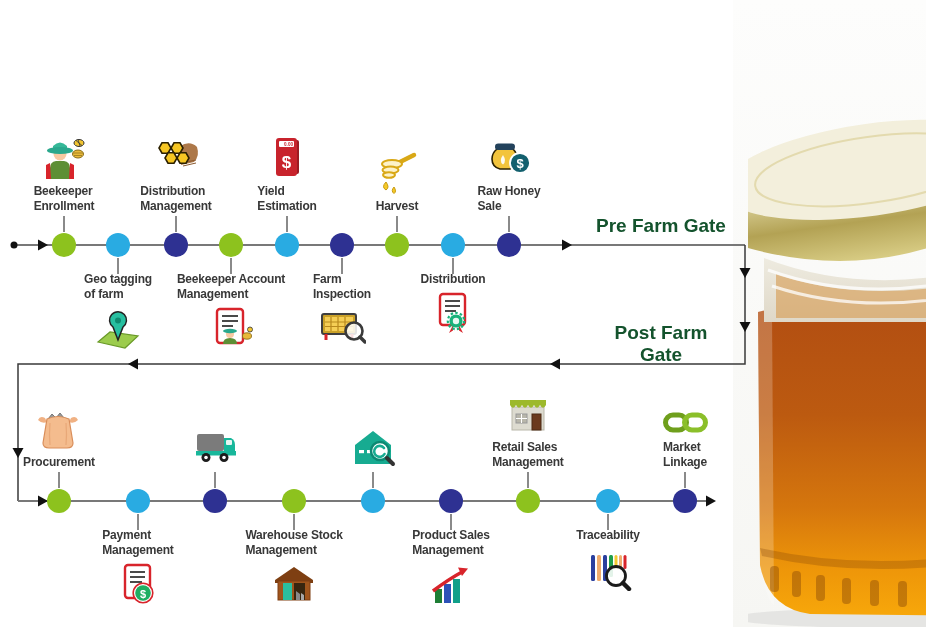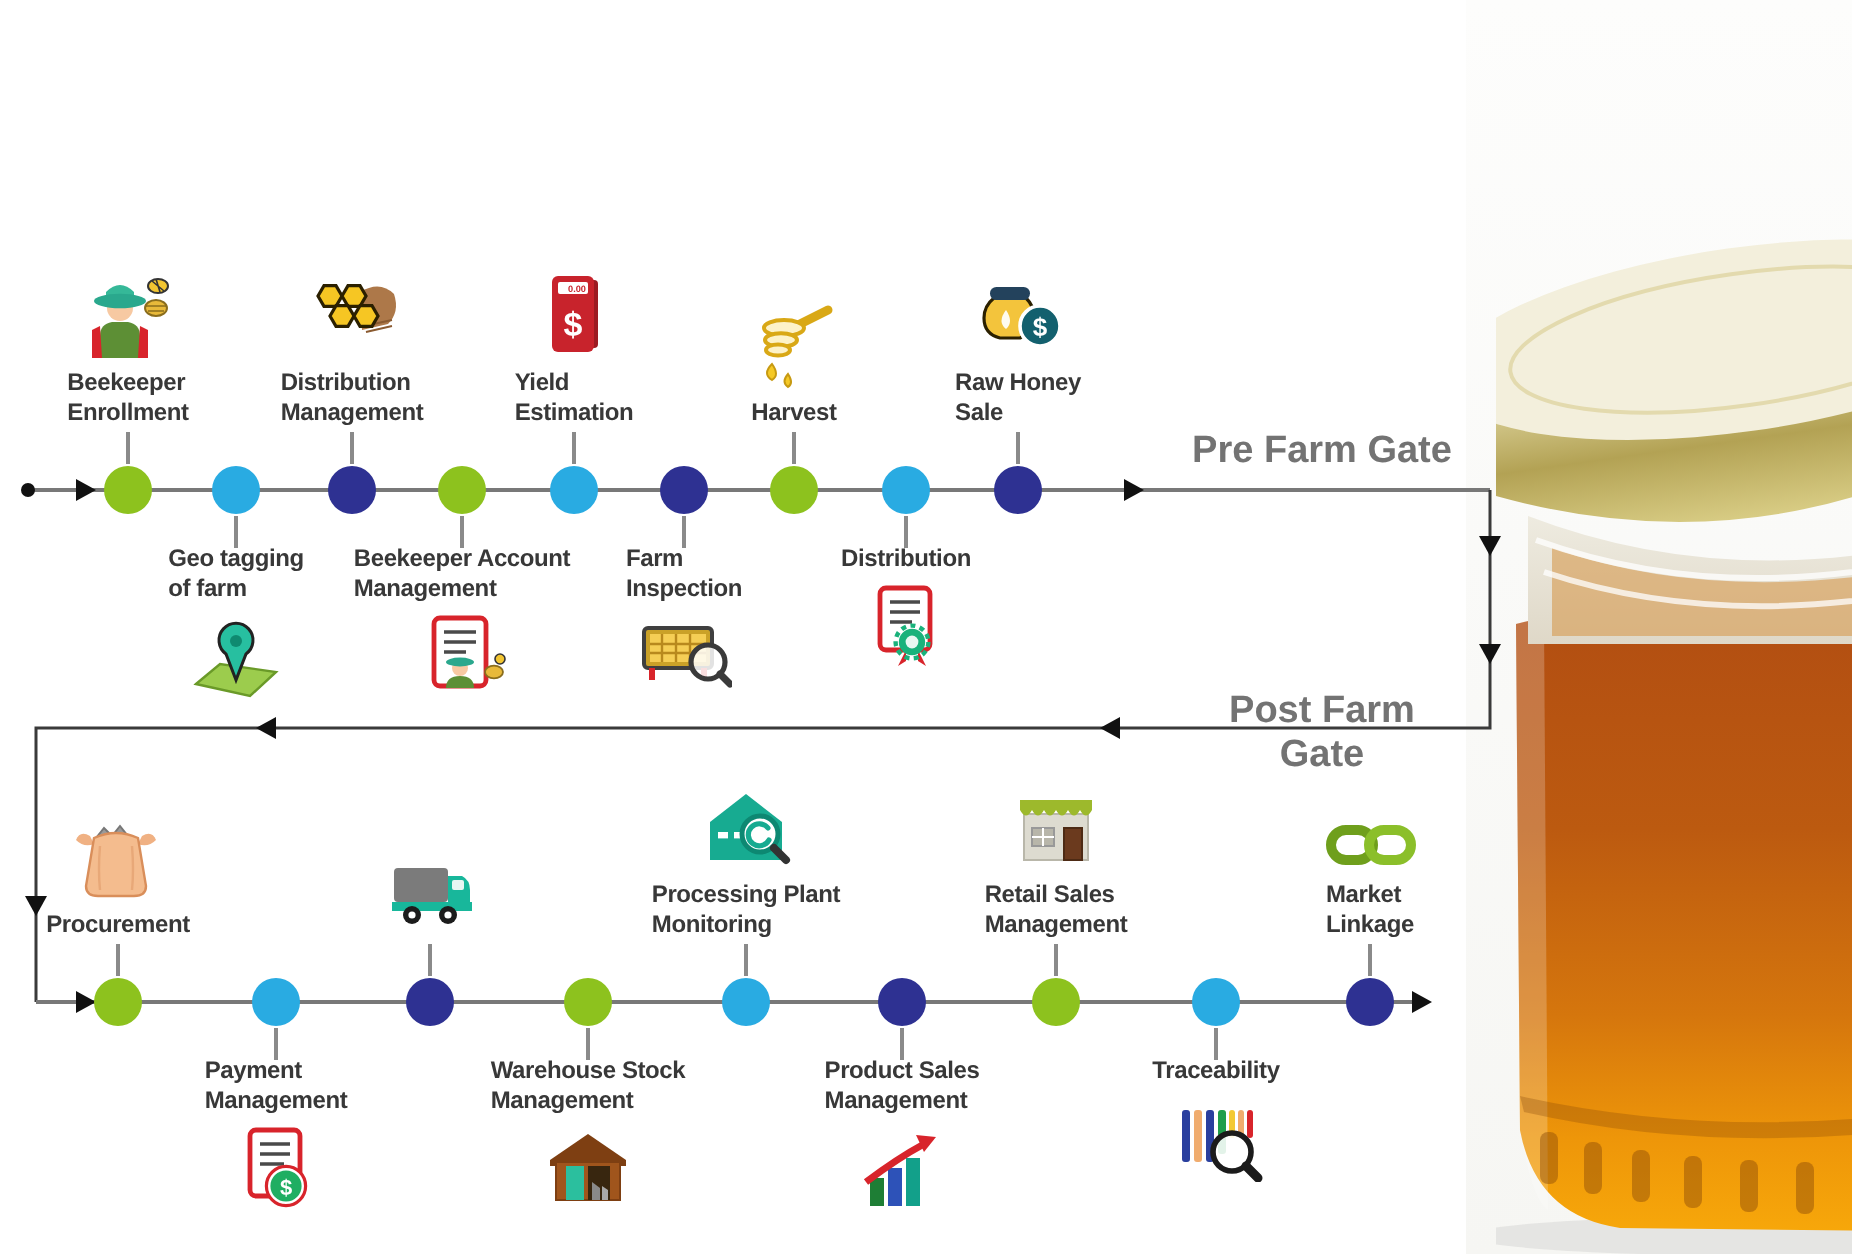--- a/index.html
+++ b/index.html
@@ -20,23 +20,23 @@
   .stack{position:absolute;left:-75px;width:150px;display:flex;flex-direction:column;
          align-items:center;gap:4px;}
   .above .stack{bottom:31px;}
   .below .stack{top:27px;}
   .below .icon{order:2;}
   .lbl{white-space:pre-line;font-size:12px;line-height:15px;font-weight:700;
        color:#383838;letter-spacing:-0.2px;}
   .icon{display:block;}
   .icon svg{display:block;}
   .gate{position:absolute;z-index:3;font-size:19px;line-height:22px;font-weight:700;
-        color:#737373;text-align:center;}
+        color:#14532d;text-align:center;}
   .gate-pre{left:596px;top:215px;width:130px;}
-  .gate-post{left:592px;top:345px;width:138px;}
+  .gate-post{left:592px;top:322px;width:138px;}
 </style>
 </head>
 <body>
 
 <div class="canvas">
 
   <div class="photo-bg"></div>
 
   <svg class="connectors" width="926" height="627">
     <path d="M14,245 H745" stroke="#787878" stroke-width="2" fill="none"></path>
@@ -311,22 +311,20 @@
       <span class="icon">
         <svg viewBox="0 0 48 44" width="48" height="44">
           <path d="M6,19 L24,5 L42,19 L42,38 L6,38 Z" fill="#17ab91"></path>
           <rect x="10" y="24" width="5" height="3.2" fill="#fff"></rect>
           <rect x="18" y="24" width="5" height="3.2" fill="#fff"></rect>
           <circle cx="31" cy="25" r="9" fill="#fff" stroke="#0d8872" stroke-width="2.5"></circle>
           <path d="M35,22 a5.5,5.5 0 1 0 0.5,6" stroke="#17ab91" stroke-width="2.6" fill="none" stroke-linecap="round"></path>
           <path d="M38,32 L44,38" stroke="#333" stroke-width="4" stroke-linecap="round"></path>
         </svg>
       </span>
-      <div class="lbl">Processing Plant
-Monitoring</div>
     </div>
     <span class="tick"></span>
     <span class="dot dot-blue"></span>
   </div>
 
   <div class="milestone below" style="left:451px;top:501px">
     <div class="stack">
       <span class="icon">
         <svg viewBox="0 0 48 44" width="48" height="44">
           <rect x="8" y="27" width="7" height="14" fill="#1e7e35"></rect>

